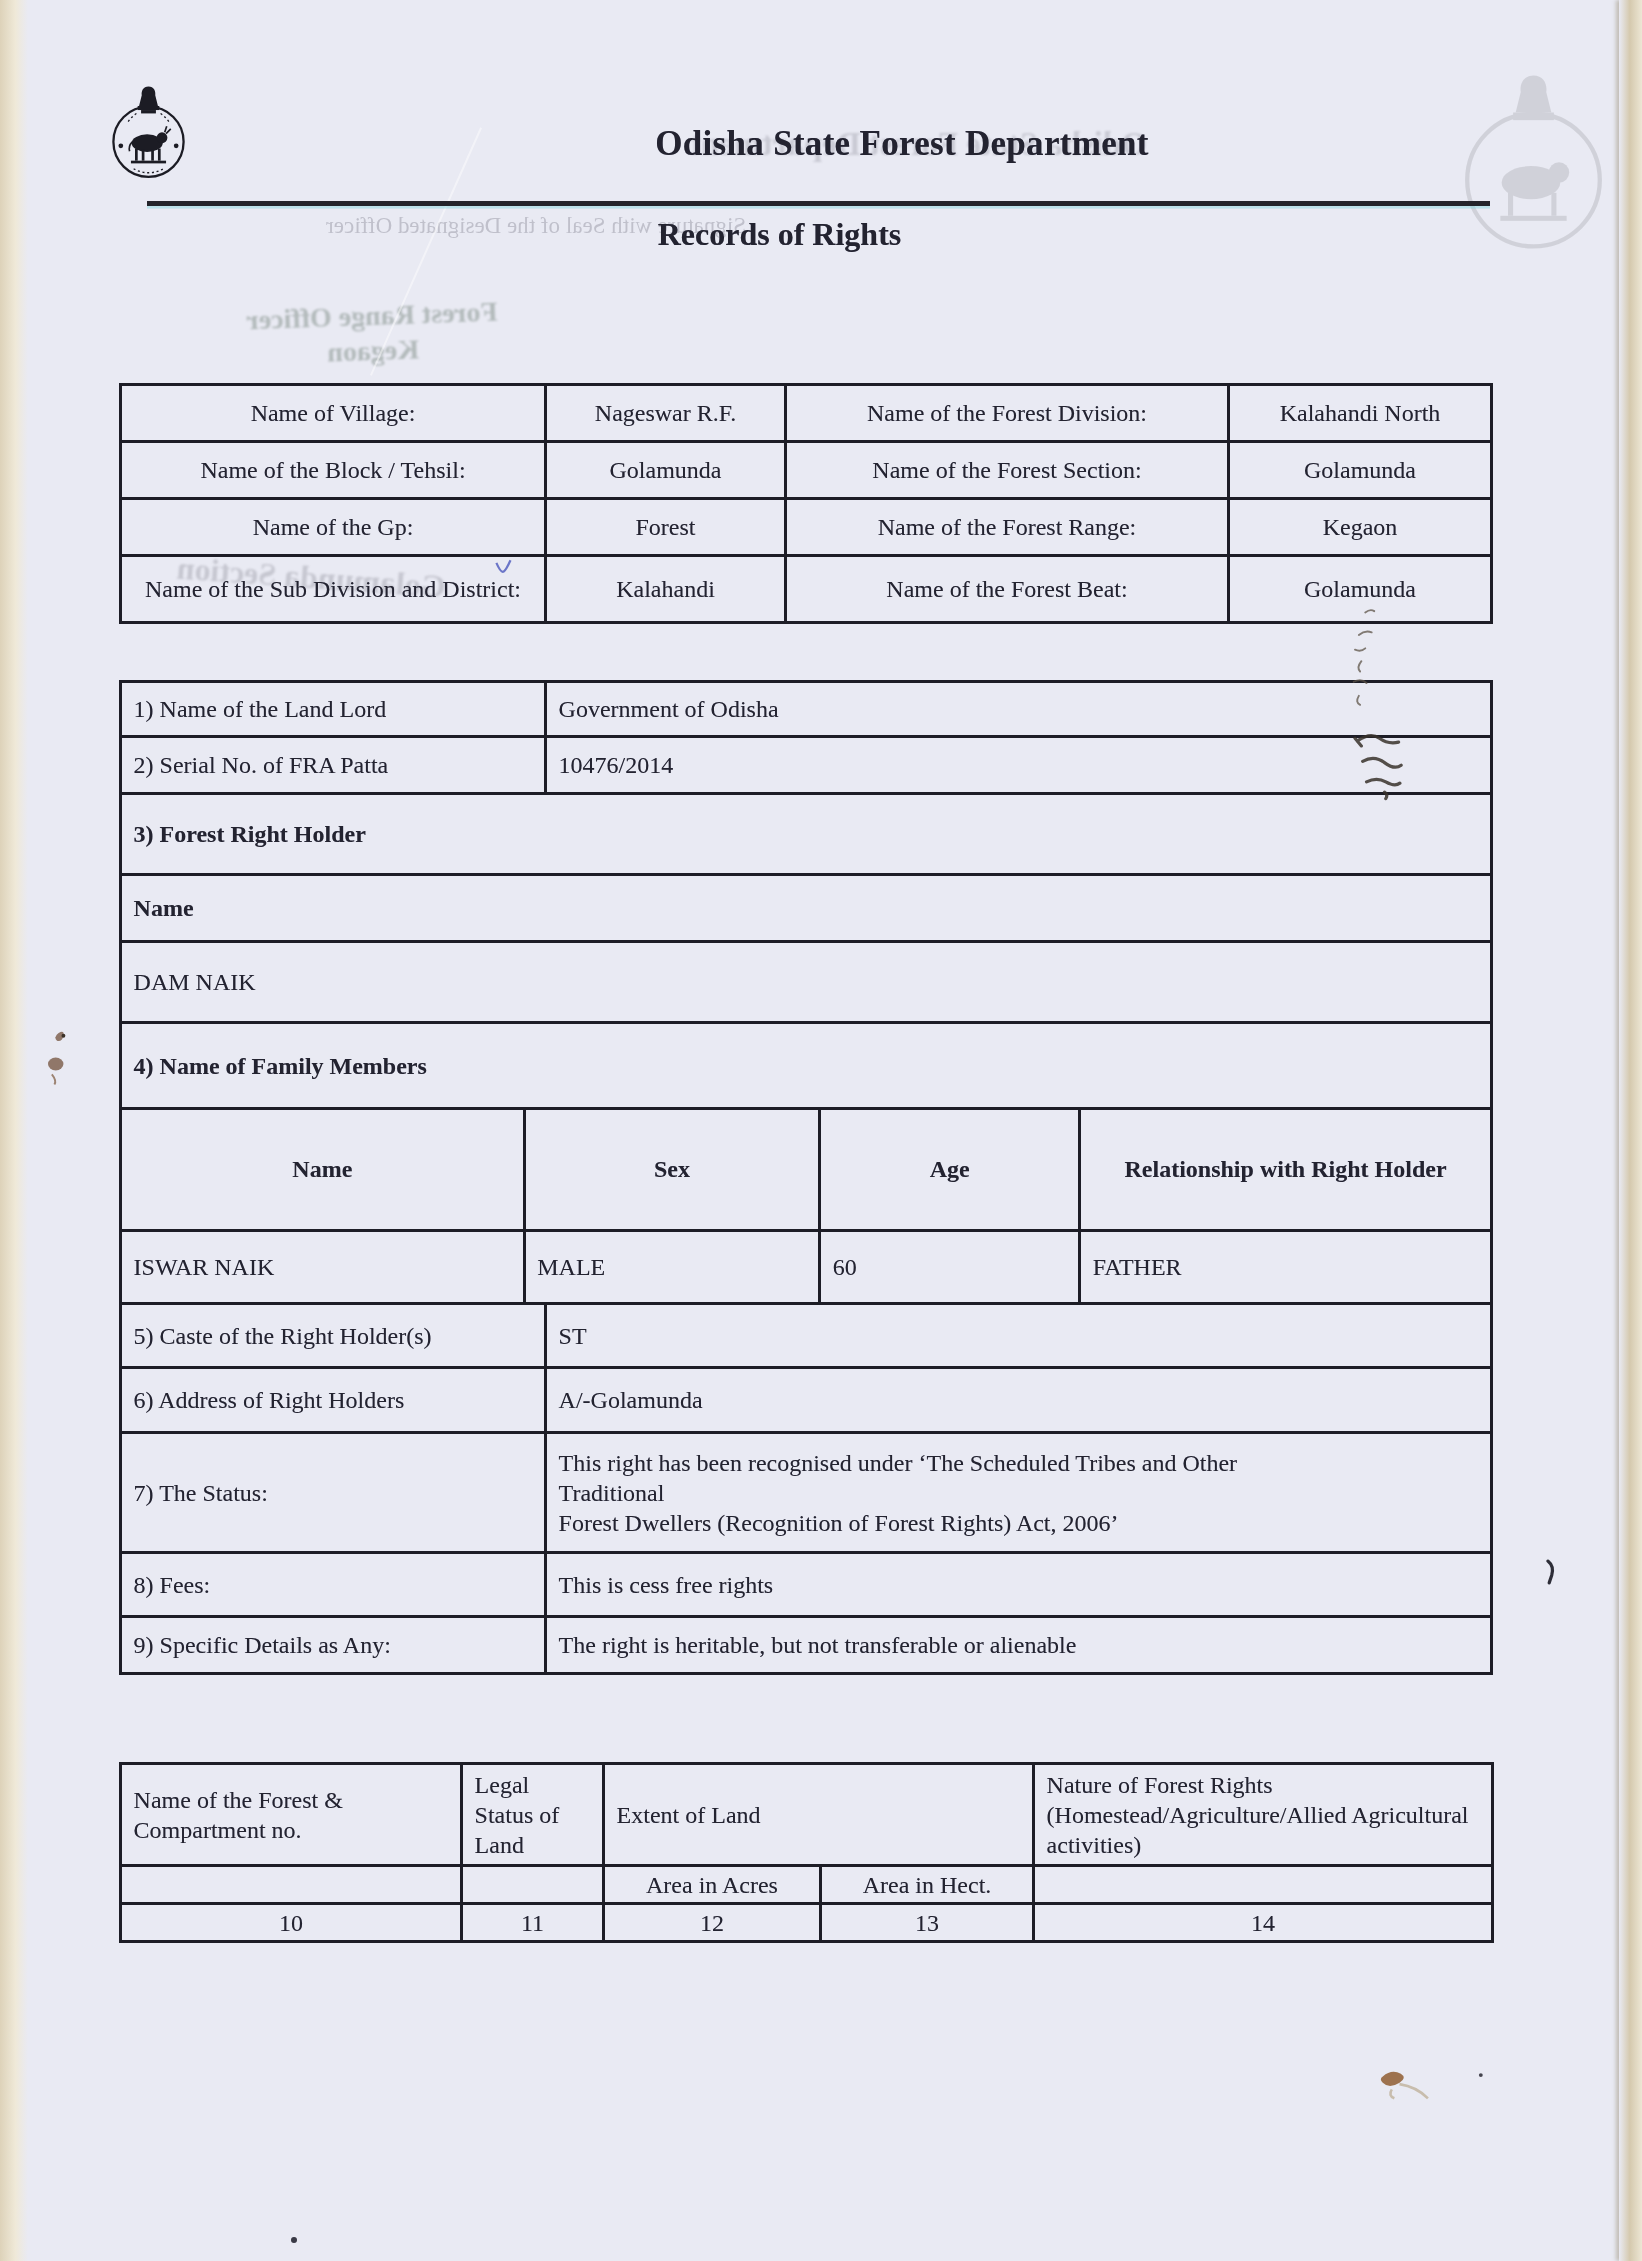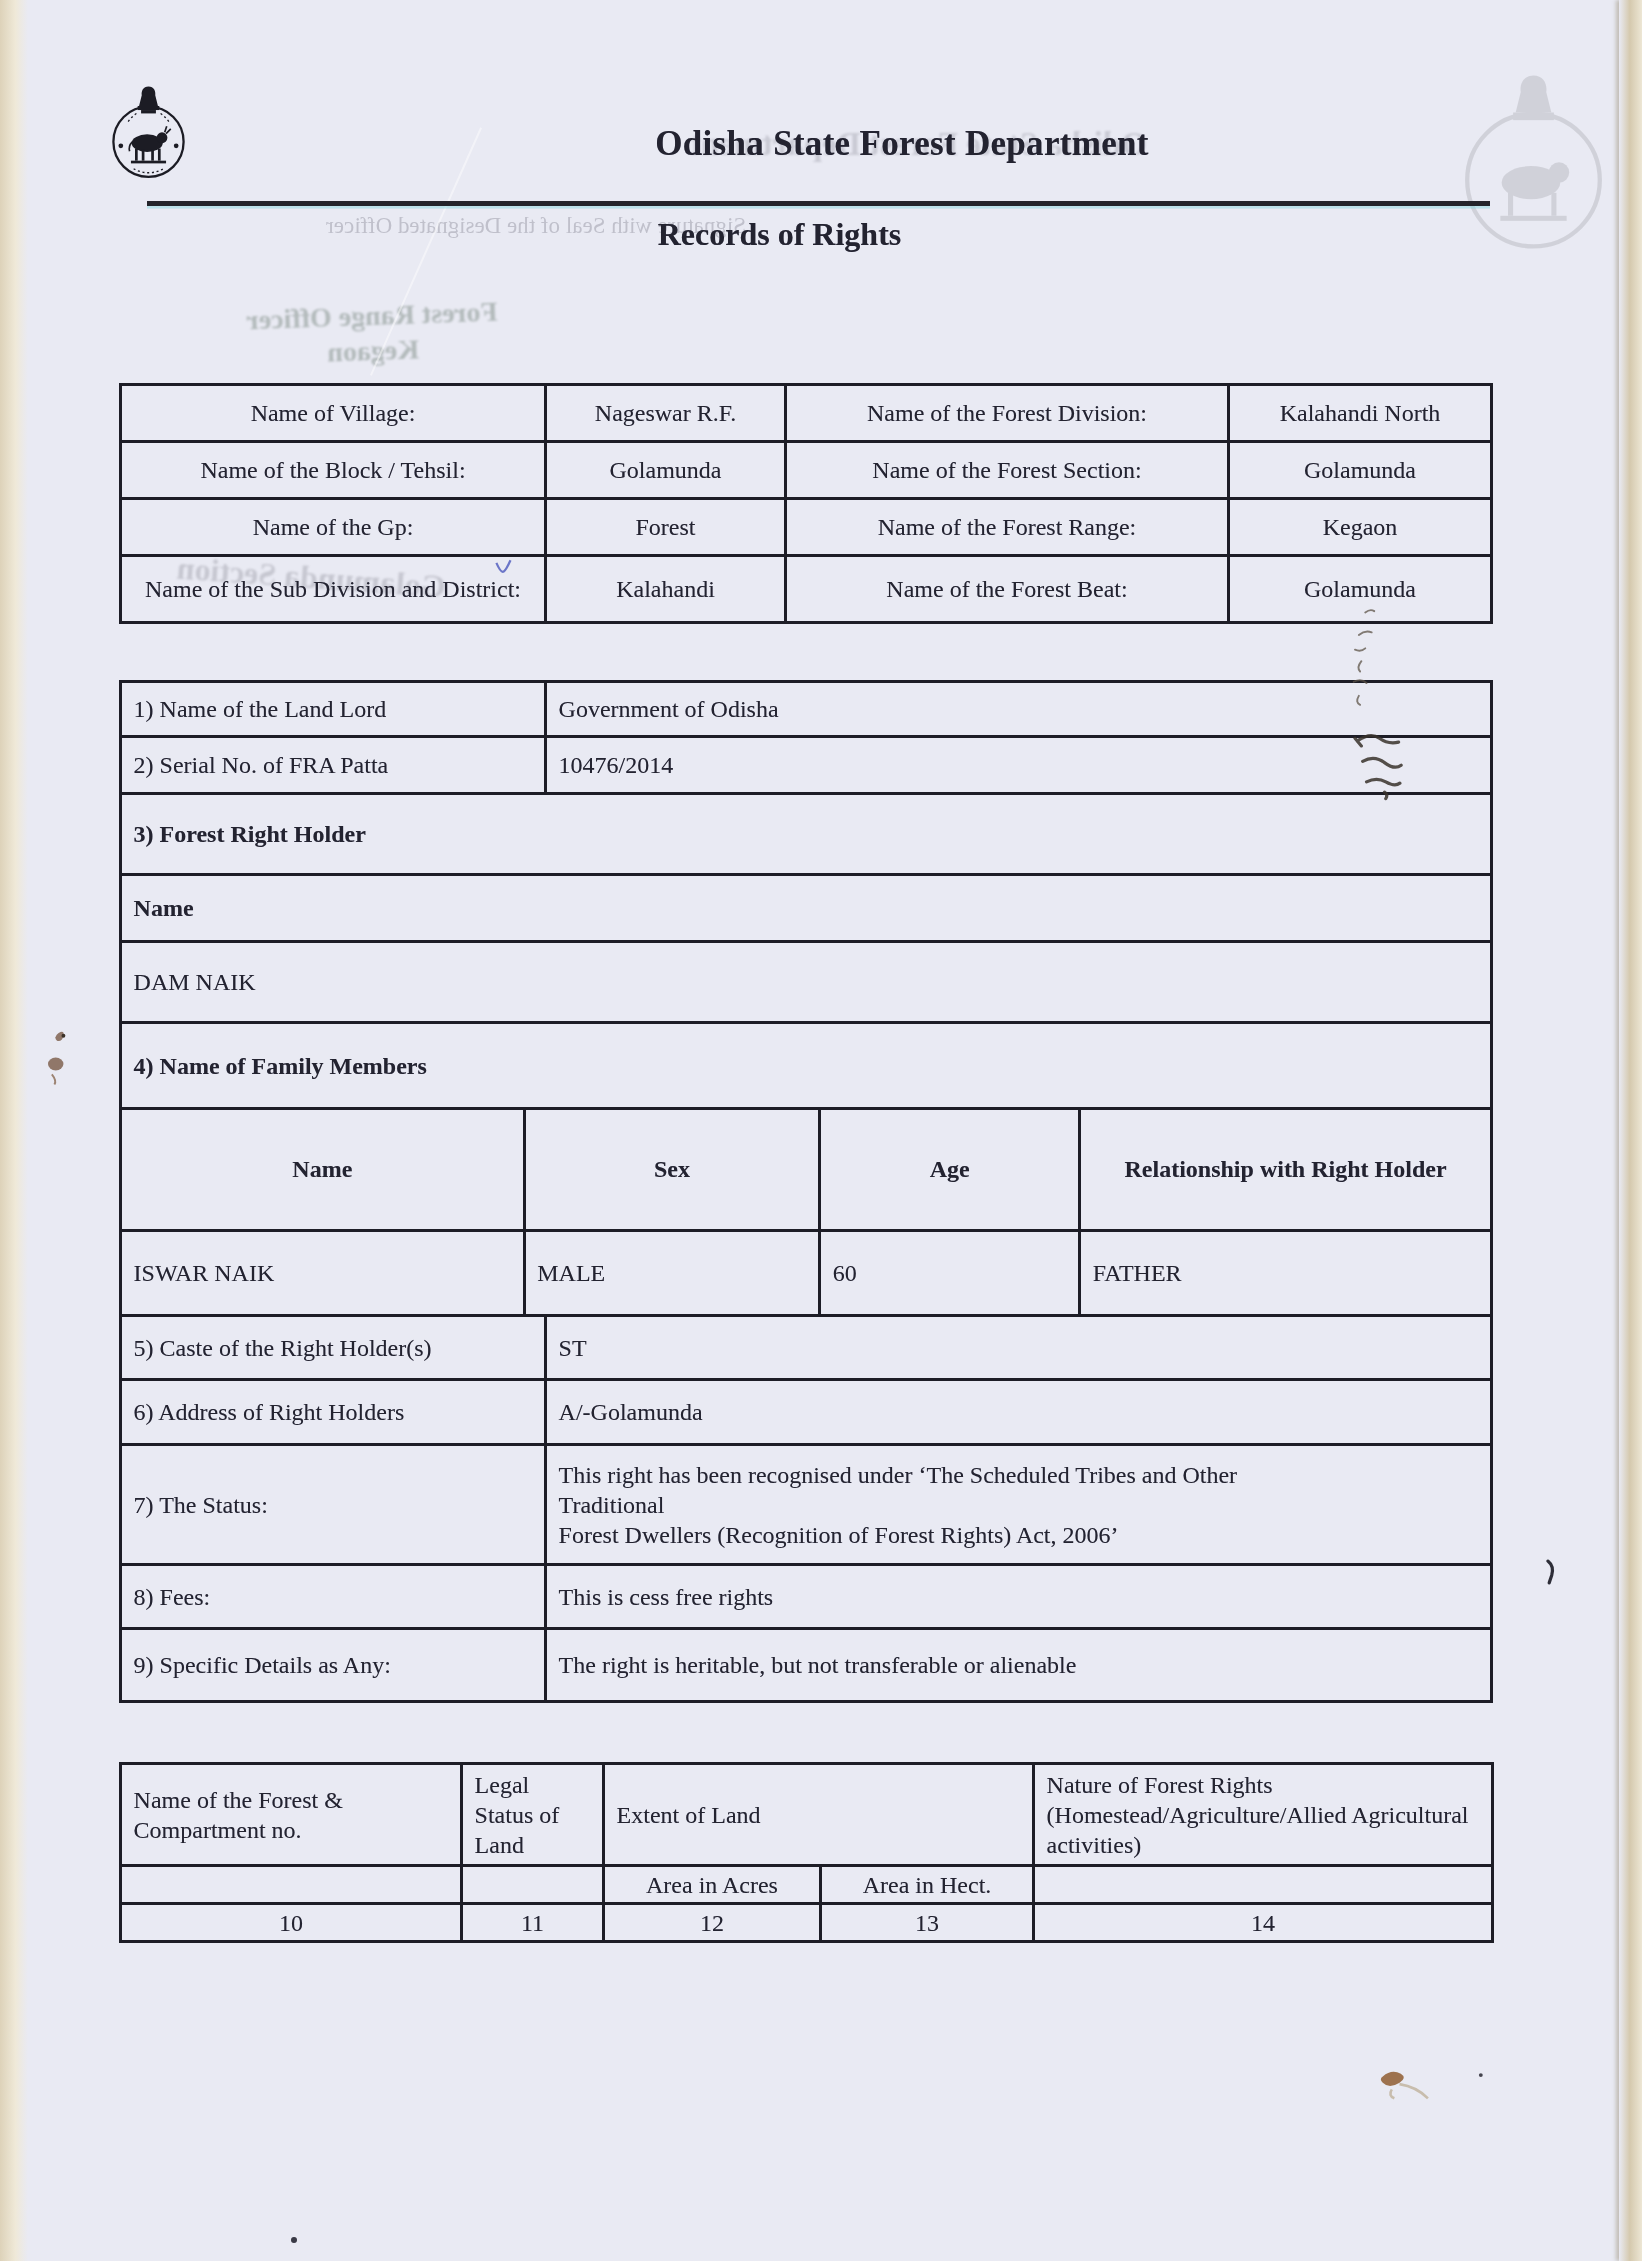--- a/index.html
+++ b/index.html
@@ -187,21 +187,21 @@
                 <col style="width:19%">
                 <col style="width:30%">
               </colgroup>
           <tbody>
                 <tr style="height:120px">
             <td class="c b">Name</td>
             <td class="c b">Sex</td>
             <td class="c b">Age</td>
             <td class="c b">Relationship with Right Holder</td>
           </tr>
-          <tr style="height:84px">
+          <tr style="height:72px">
             <td>ISWAR NAIK</td>
             <td>MALE</td>
             <td>60</td>
             <td>FATHER</td>
           </tr>
         </tbody>
             </table>
       </td>
     </tr>
     <tr style="height:64px">
@@ -215,21 +215,21 @@
     <tr style="height:120px">
       <td>7) The Status:</td>
       <td class="pre">This right has been recognised under ‘The Scheduled Tribes and Other
 Traditional
 Forest Dwellers (Recognition of Forest Rights) Act, 2006’</td>
     </tr>
     <tr style="height:64px">
       <td>8) Fees:</td>
       <td>This is cess free rights</td>
     </tr>
-    <tr style="height:73px">
+    <tr style="height:57px">
       <td>9) Specific Details as Any:</td>
       <td>The right is heritable, but not transferable or alienable</td>
     </tr>
   </tbody>
     </table>
 
   <table class="tbl" style="top:1762px;">
     <colgroup>
         <col style="width:341px">
         <col style="width:142px">

